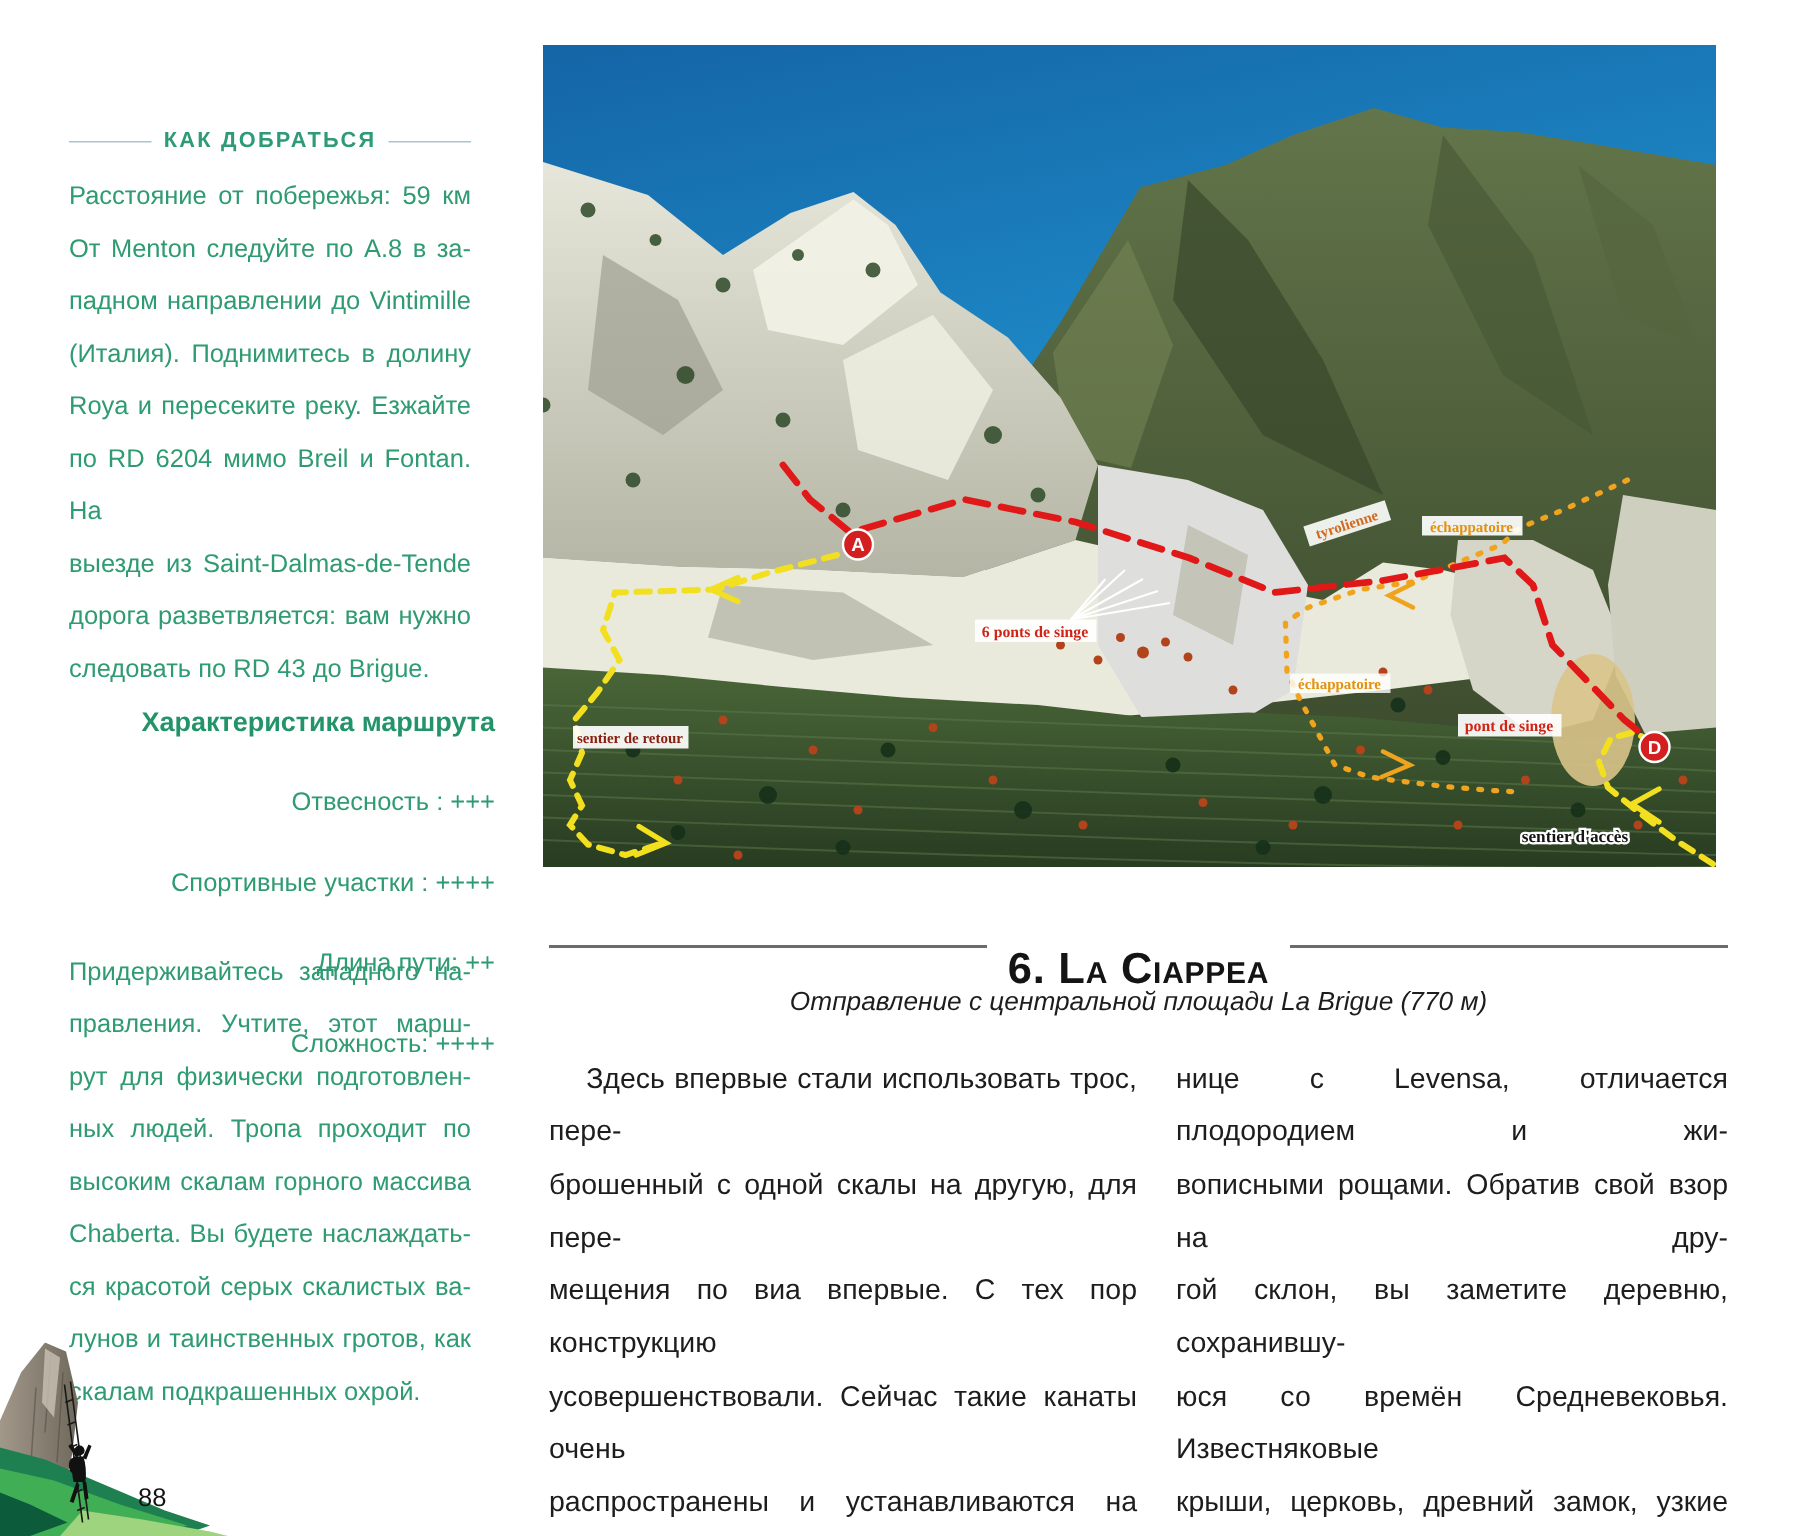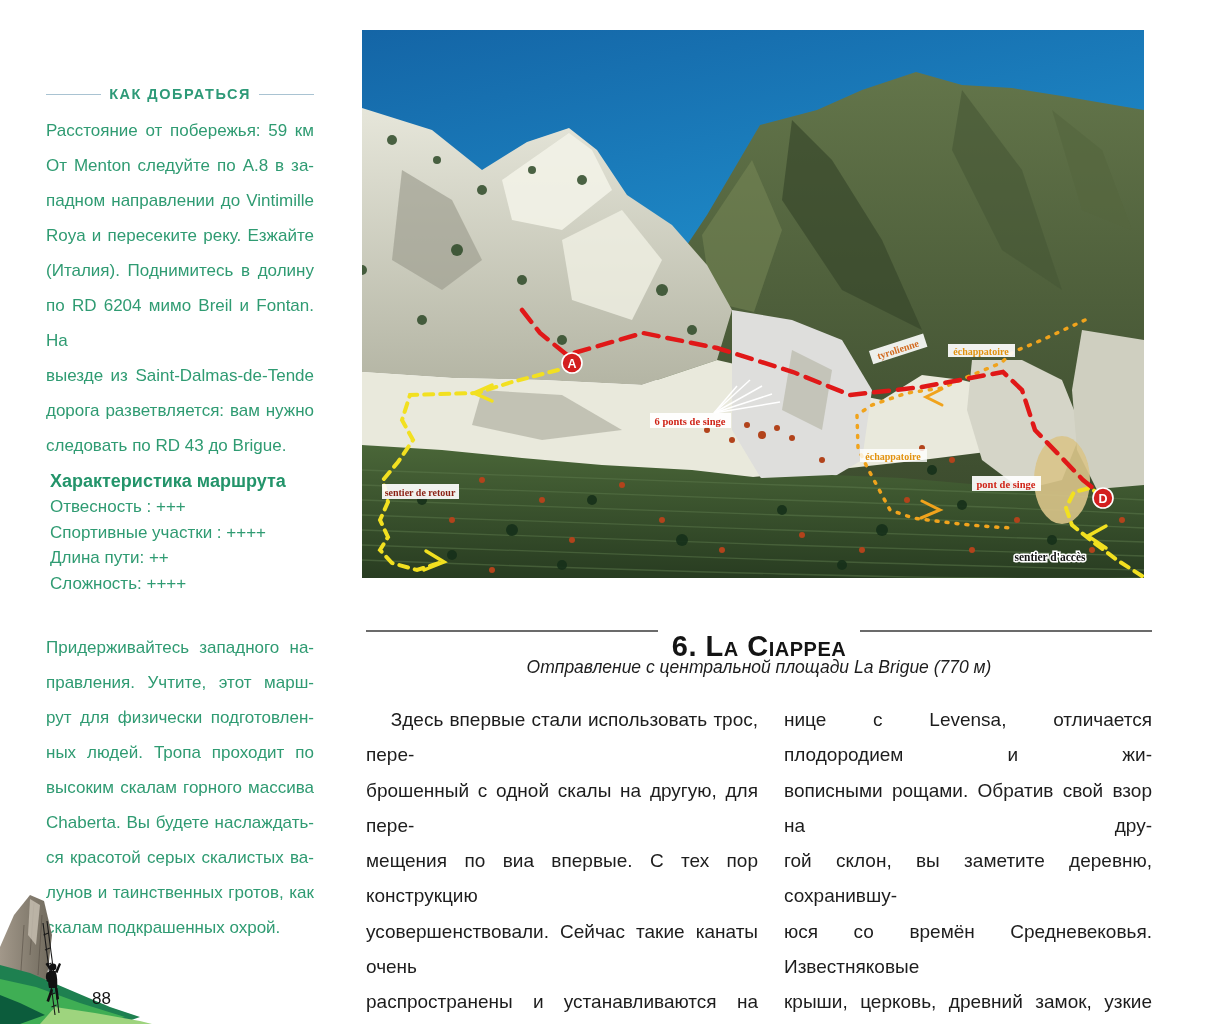--- a/index.html
+++ b/index.html
@@ -10,23 +10,23 @@
   
   .sidebar{position:absolute;left:46px;top:80px;width:268px;}
   .side-head{position:absolute;left:0;top:6px;width:268px;display:flex;align-items:center;gap:8px;}
   .side-head .rule{flex:1;height:1px;background:#a9c3d2;}
   .side-head-text{color:#2e9a78;font-size:14.5px;font-weight:700;letter-spacing:1.5px;white-space:nowrap;}
   .side-text{position:absolute;left:0;width:268px;color:#2f9b72;font-size:17px;line-height:35px;}
   .directions{top:33px;}
   .advice{top:550px;}
   .sline{text-align:justify;text-align-last:justify;}
   .sline.last-line{text-align-last:left;}
-  .chars{position:absolute;left:4px;top:388px;width:264px;color:#2f9b72;}
+  .chars{position:absolute;left:20px;top:388px;width:264px;color:#2f9b72;text-align:right;}
   .chars-title{font-size:18px;font-weight:700;line-height:26px;color:#23946a;}
-  .chars-item{font-size:17px;line-height:25.5px;}
+  .chars-item{font-size:17px;line-height:25.5px;margin-top:28px;}
   
   .photo{position:absolute;left:362px;top:30px;width:782px;height:548px;margin:0;}
   .photo svg{display:block;}
   .ph-label{font-family:"Liberation Serif",serif;font-weight:700;}
   
   .title-row{position:absolute;left:366px;top:630px;width:786px;display:flex;gap:14px;}
   .title-row .trule{flex:1;height:2px;background:#6b6b6b;}
   .title-row h1{margin:0;font-size:29px;font-weight:700;color:#141414;font-variant:small-caps;letter-spacing:0.5px;white-space:nowrap;}
   .subtitle{position:absolute;left:366px;top:657px;width:786px;text-align:center;font-style:italic;font-size:17.5px;color:#1d1d1d;}
   
@@ -44,22 +44,22 @@
 <aside class="sidebar">
   <div class="side-head">
     <span class="rule"></span>
     <span class="side-head-text">КАК ДОБРАТЬСЯ</span>
     <span class="rule"></span>
   </div>
   <div class="side-text directions">
       <div class="sline">Расстояние от побережья: 59 км</div>
       <div class="sline">От Menton следуйте по А.8 в за-</div>
       <div class="sline">падном направлении до Vintimille</div>
+      <div class="sline">(Италия). Поднимитесь в долину</div>
       <div class="sline">Roya и пересеките реку. Езжайте</div>
-      <div class="sline">(Италия). Поднимитесь в долину</div>
       <div class="sline">по RD 6204 мимо Breil и Fontan. На</div>
       <div class="sline">выезде из Saint-Dalmas-de-Tende</div>
       <div class="sline">дорога разветвляется: вам нужно</div>
       <div class="sline last-line">следовать по RD 43 до Brigue.</div>
     </div>
   <div class="chars">
     <div class="chars-title">Характеристика маршрута</div>
     <div>
         <div class="chars-item">Отвесность : +++</div>
         <div class="chars-item">Спортивные участки : ++++</div>

